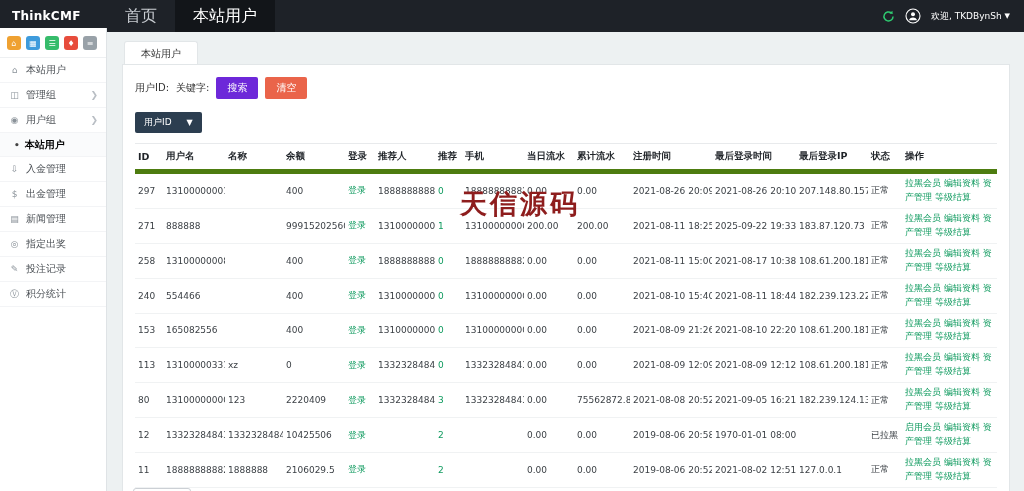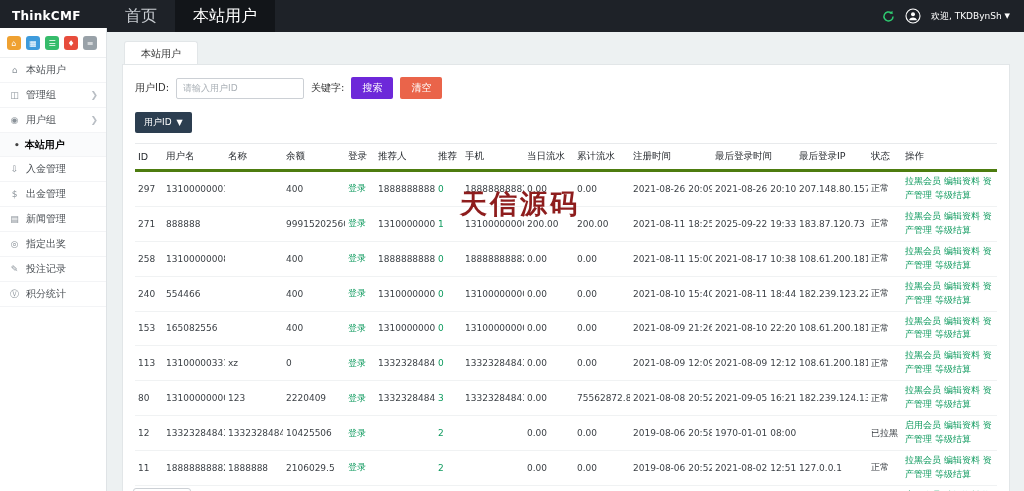--- a/index.html
+++ b/index.html
@@ -34,25 +34,25 @@
   .card { position:relative; margin:0 14px; background:#fff; border:1px solid #e2e6e8; height:431px; padding:12px 12px 0; overflow:hidden; }
 
   .filter-row { display:flex; align-items:center; gap:7px; font-size:10px; }
   .flabel { color:#333; flex:none; }
   .filter-row input { width:128px; height:21px; border:1px solid #ccd0d5; border-radius:2px; padding:0 6px; font-size:9px; color:#333; font-family:inherit; outline:none; }
   .filter-row input::placeholder { color:#aab0b6; }
   .btn { border:none; color:#fff; font-size:10px; font-family:inherit; padding:4px 11px; border-radius:2px; cursor:pointer; }
   .btn.blue { background:#6d28d9; }
   .btn.red { background:#ea644a; }
 
-  .dropdown { margin-top:13px; display:inline-flex; align-items:center; gap:5px; background:#2c3e50; color:#fff; font-size:9px; padding:4px 9px; border-radius:2px; cursor:pointer; }
+  .dropdown { margin-top:13px; display:inline-flex; align-items:center; gap:15px; background:#2c3e50; color:#fff; font-size:9px; padding:4px 9px; border-radius:2px; cursor:pointer; }
   .dropdown .caret { font-size:8px; }
 
   table { width:100%; border-collapse:collapse; margin-top:10px; table-layout:fixed; }
-  th { text-align:left; font-weight:normal; color:#1f2328; font-size:9.5px; padding:6px 3px; border-top:1px solid #e8eaec; border-bottom:3px solid #4d7c0f; white-space:nowrap; overflow:hidden; }
+  th { text-align:left; font-weight:bold; color:#1f2328; font-size:9.5px; padding:6px 3px; border-top:1px solid #e8eaec; border-bottom:5px solid #4d7c0f; white-space:nowrap; overflow:hidden; }
   td { font-size:9px; color:#3a3f44; padding:3px; height:28px; border-bottom:1px solid #f0f2f3; white-space:nowrap; overflow:hidden; vertical-align:middle; }
   td.ops { white-space:normal; line-height:1.55; }
   a.green { color:#0e9a5e; text-decoration:none; cursor:pointer; }
 
   col.c-id{width:28px} col.c-user{width:62px} col.c-name{width:58px} col.c-bal{width:62px}
   col.c-login{width:30px} col.c-ref{width:60px} col.c-refn{width:27px} col.c-phone{width:62px}
   col.c-day{width:50px} col.c-tot{width:56px} col.c-reg{width:82px} col.c-last{width:84px}
   col.c-ip{width:72px} col.c-st{width:34px} col.c-ops{width:auto}
   .page-stub { position:absolute; left:10px; bottom:-16px; width:58px; height:22px; border:1px solid #ccd0d5; border-radius:3px; background:#fff; }
 
@@ -143,21 +143,20 @@
 </div>
 
 <div class="main">
   <div class="tabstrip">
     <span class="tab">本站用户</span>
   </div>
   <div class="card">
 
     <div class="filter-row">
       <span class="flabel">用户ID:</span>
-      <input type="text" placeholder="请输入用户ID" style="">
       <span class="flabel">关键字:</span>
       <button class="btn blue">搜索</button>
       <button class="btn red">清空</button>
     </div>
 
     <div class="dropdown">
       <span>用户ID</span>
       <span class="caret">▼</span>
     </div>
 

